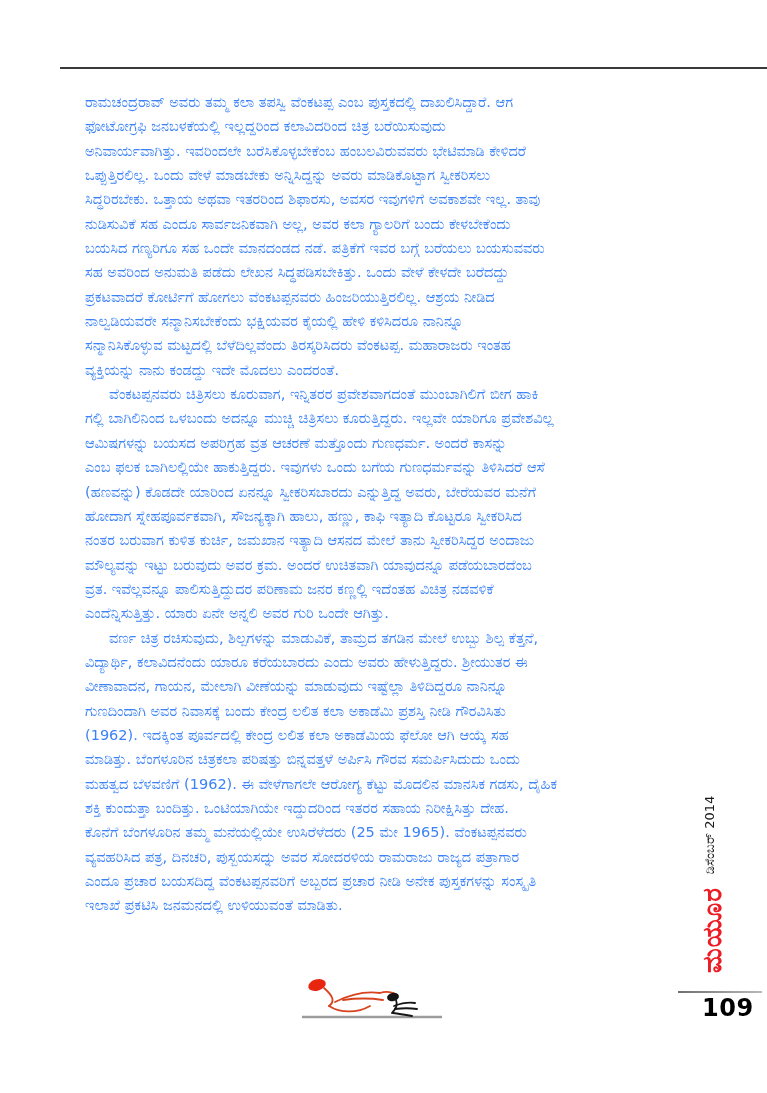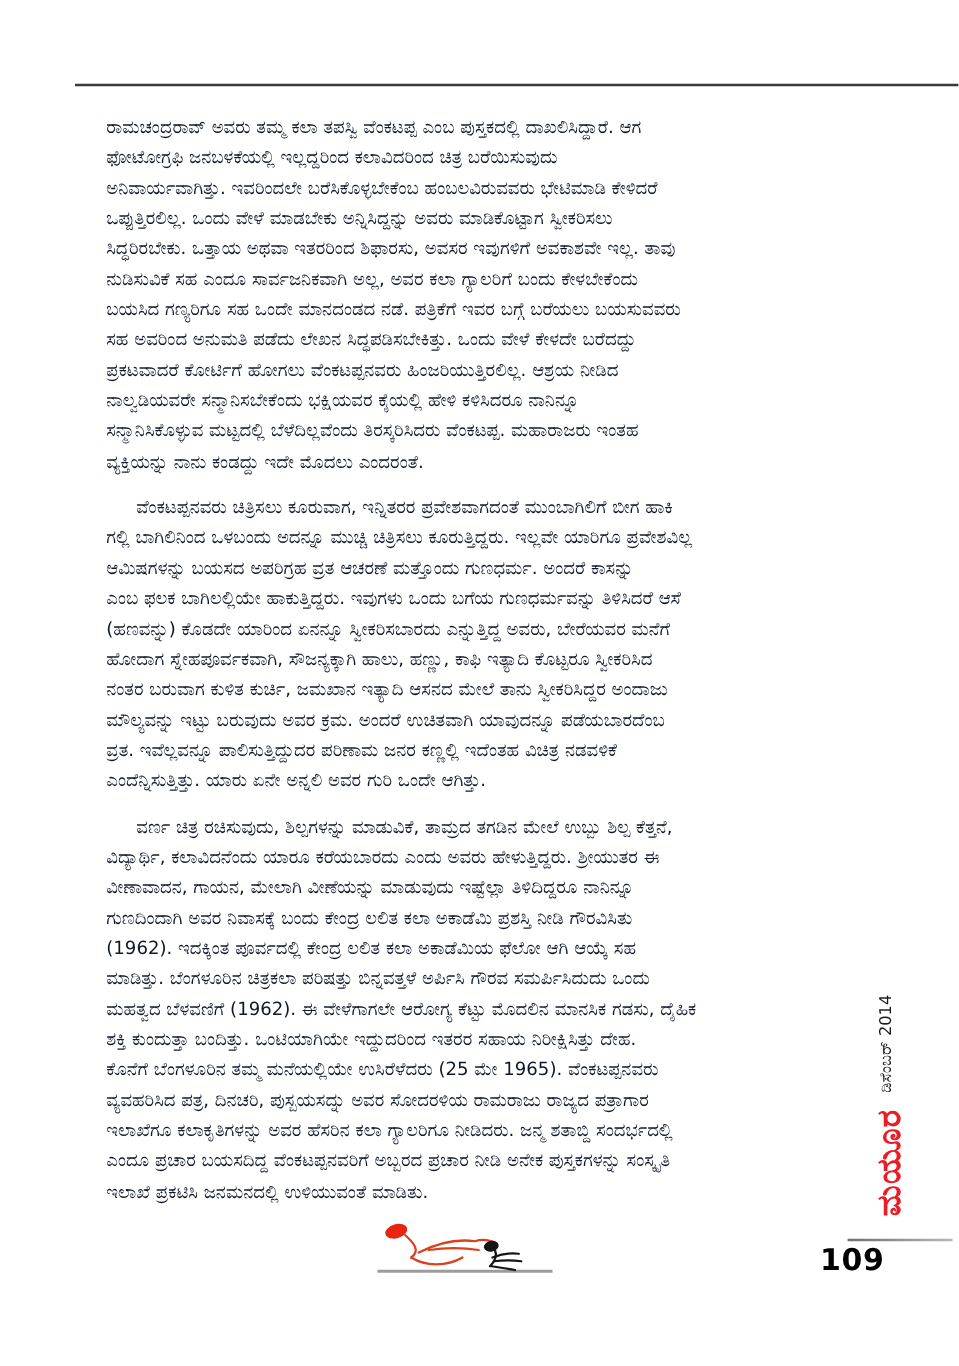--- a/index.html
+++ b/index.html
@@ -19,26 +19,26 @@
   }
   .article {
     position: absolute;
     left: 85px; top: 90px;
     width: 596px;
   }
   .ln {
     height: 24.35px;
     line-height: 24.35px;
     font-size: 14.5px;
-    color: #0f172a;
+    color: #3b82f6;
     white-space: nowrap;
     overflow: hidden;
     text-align: justify;
   }
-  .ln.indent { padding-left: 24px; margin-top: 12px; }
+  .ln.indent { padding-left: 24px; }
   .sidebar-date {
     position: absolute;
     left: 662px; top: 827px;
     width: 95px; height: 16px;
     transform: rotate(-90deg);
     transform-origin: center;
     font-size: 13px;
     color: #1a1a1a;
     text-align: center;
     line-height: 16px;
@@ -59,21 +59,21 @@
     letter-spacing: 1px;
   }
   .pagenum-rule {
     position: absolute;
     left: 678px; top: 991px;
     width: 84px; height: 2px;
     background: linear-gradient(to right, #6f6f6f, #b9b9b9);
   }
   .page-number {
     position: absolute;
-    left: 656px; top: 996px;
+    left: 702px; top: 996px;
     font-size: 24px;
     font-weight: bold;
     color: #000000;
     line-height: 1;
     letter-spacing: 0.5px;
   }
   .illustration {
     position: absolute;
     left: 296px; top: 976px;
     width: 152px; height: 48px;
@@ -114,21 +114,20 @@
     <div class="ln indent">ವರ್ಣ ಚಿತ್ರ ರಚಿಸುವುದು, ಶಿಲ್ಪಗಳನ್ನು ಮಾಡುವಿಕೆ, ತಾಮ್ರದ ತಗಡಿನ ಮೇಲೆ ಉಬ್ಬು ಶಿಲ್ಪ ಕೆತ್ತನೆ,</div>
     <div class="ln">ವಿದ್ಯಾರ್ಥಿ, ಕಲಾವಿದನೆಂದು ಯಾರೂ ಕರೆಯಬಾರದು ಎಂದು ಅವರು ಹೇಳುತ್ತಿದ್ದರು. ಶ್ರೀಯುತರ ಈ</div>
     <div class="ln">ವೀಣಾವಾದನ, ಗಾಯನ, ಮೇಲಾಗಿ ವೀಣೆಯನ್ನು ಮಾಡುವುದು ಇಷ್ಟೆಲ್ಲಾ ತಿಳಿದಿದ್ದರೂ ನಾನಿನ್ನೂ</div>
     <div class="ln">ಗುಣದಿಂದಾಗಿ ಅವರ ನಿವಾಸಕ್ಕೆ ಬಂದು ಕೇಂದ್ರ ಲಲಿತ ಕಲಾ ಅಕಾಡೆಮಿ ಪ್ರಶಸ್ತಿ ನೀಡಿ ಗೌರವಿಸಿತು</div>
     <div class="ln">(1962). ಇದಕ್ಕಿಂತ ಪೂರ್ವದಲ್ಲಿ ಕೇಂದ್ರ ಲಲಿತ ಕಲಾ ಅಕಾಡೆಮಿಯ ಫೆಲೋ ಆಗಿ ಆಯ್ಕೆ ಸಹ</div>
     <div class="ln">ಮಾಡಿತ್ತು. ಬೆಂಗಳೂರಿನ ಚಿತ್ರಕಲಾ ಪರಿಷತ್ತು ಬಿನ್ನವತ್ತಳೆ ಅರ್ಪಿಸಿ ಗೌರವ ಸಮರ್ಪಿಸಿದುದು ಒಂದು</div>
     <div class="ln">ಮಹತ್ವದ ಬೆಳವಣಿಗೆ (1962). ಈ ವೇಳೆಗಾಗಲೇ ಆರೋಗ್ಯ ಕೆಟ್ಟು ಮೊದಲಿನ ಮಾನಸಿಕ ಗಡಸು, ದೈಹಿಕ</div>
     <div class="ln">ಶಕ್ತಿ ಕುಂದುತ್ತಾ ಬಂದಿತ್ತು. ಒಂಟಿಯಾಗಿಯೇ ಇದ್ದುದರಿಂದ ಇತರರ ಸಹಾಯ ನಿರೀಕ್ಷಿಸಿತ್ತು ದೇಹ.</div>
     <div class="ln">ಕೊನೆಗೆ ಬೆಂಗಳೂರಿನ ತಮ್ಮ ಮನೆಯಲ್ಲಿಯೇ ಉಸಿರೆಳೆದರು (25 ಮೇ 1965). ವೆಂಕಟಪ್ಪನವರು</div>
     <div class="ln">ವ್ಯವಹರಿಸಿದ ಪತ್ರ, ದಿನಚರಿ, ಪುಸ್ಬಯಸದ್ನು ಅವರ ಸೋದರಳಿಯ ರಾಮರಾಜು ರಾಜ್ಯದ ಪತ್ರಾಗಾರ</div>
-    <div class="ln">ಇಲಾಖೆಗೂ ಕಲಾಕೃತಿಗಳನ್ನು ಅವರ ಹೆಸರಿನ ಕಲಾ ಗ್ಯಾಲರಿಗೂ ನೀಡಿದರು. ಜನ್ಮ ಶತಾಬ್ದಿ ಸಂದರ್ಭದಲ್ಲಿ</div>
     <div class="ln">ಎಂದೂ ಪ್ರಚಾರ ಬಯಸದಿದ್ದ ವೆಂಕಟಪ್ಪನವರಿಗೆ ಅಬ್ಬರದ ಪ್ರಚಾರ ನೀಡಿ ಅನೇಕ ಪುಸ್ತಕಗಳನ್ನು ಸಂಸ್ಕೃತಿ</div>
     <div class="ln parend">ಇಲಾಖೆ ಪ್ರಕಟಿಸಿ ಜನಮನದಲ್ಲಿ ಉಳಿಯುವಂತೆ ಮಾಡಿತು.</div>
   </div>
 
   <div class="sidebar-date">ಡಿಸೆಂಬರ್ 2014</div>
   <div class="sidebar-logo">ಮಯೂರ</div>
 
   <div class="pagenum-rule"></div>
   <div class="page-number">109</div>
 

